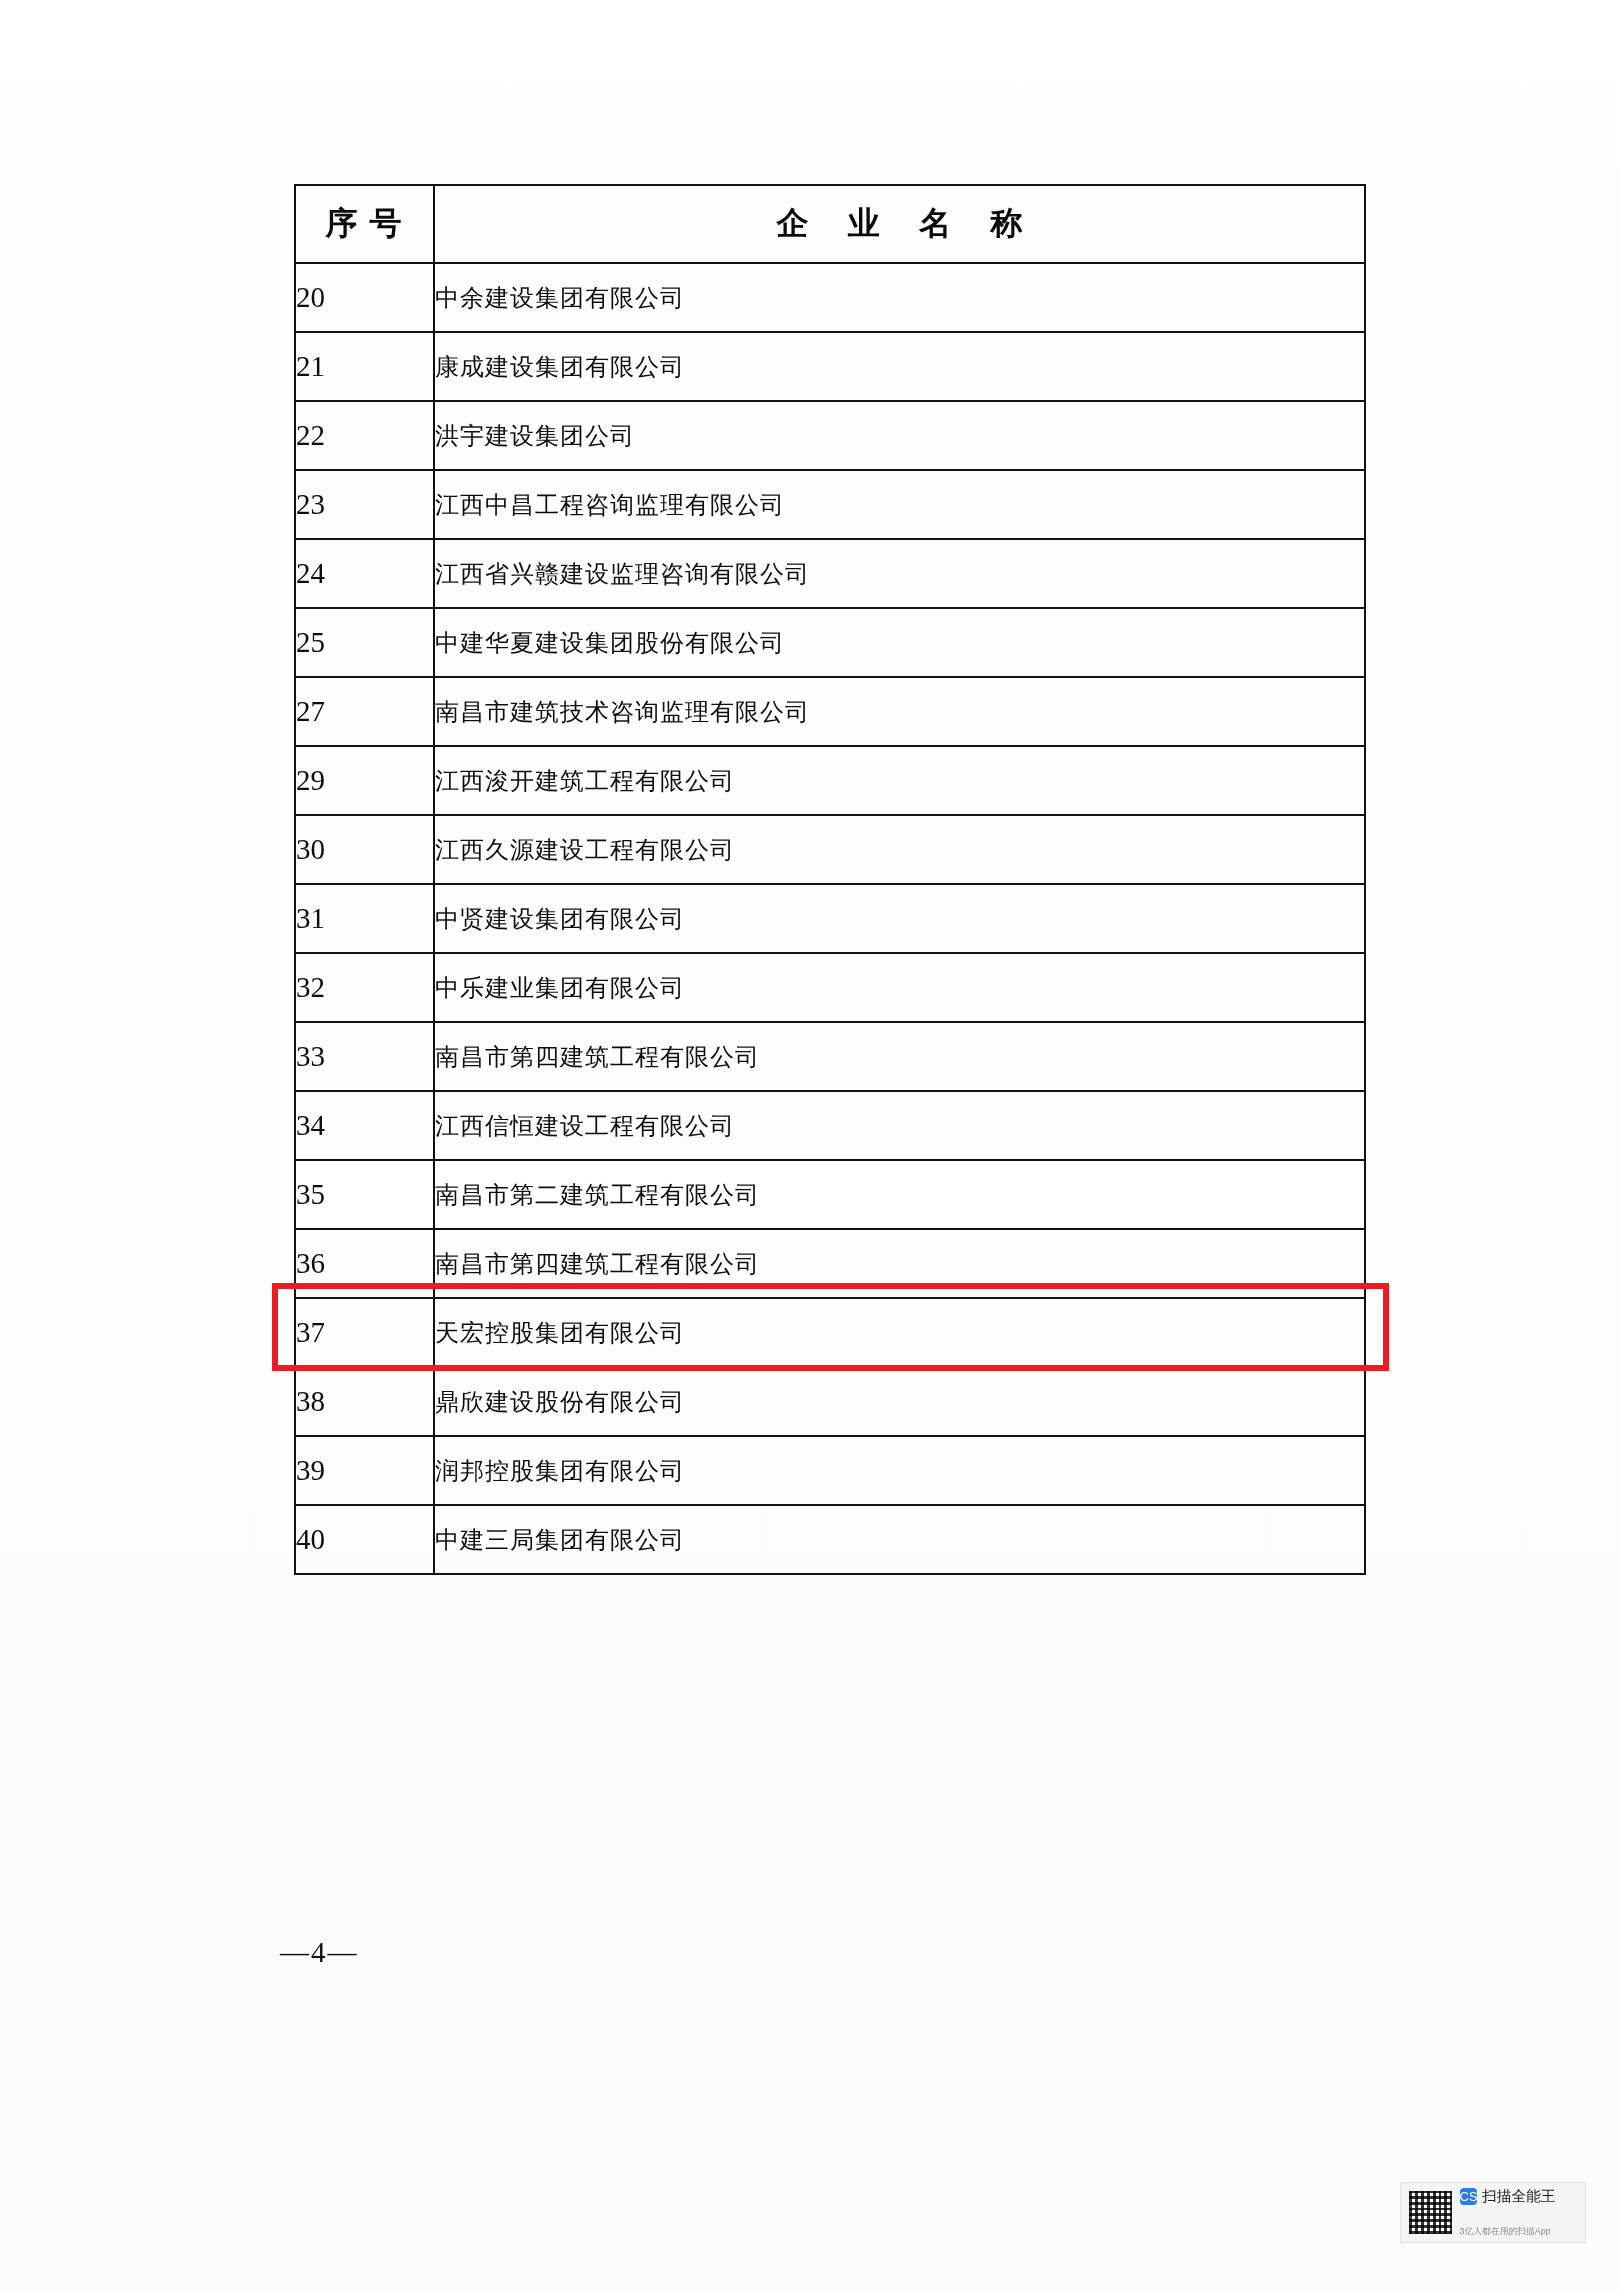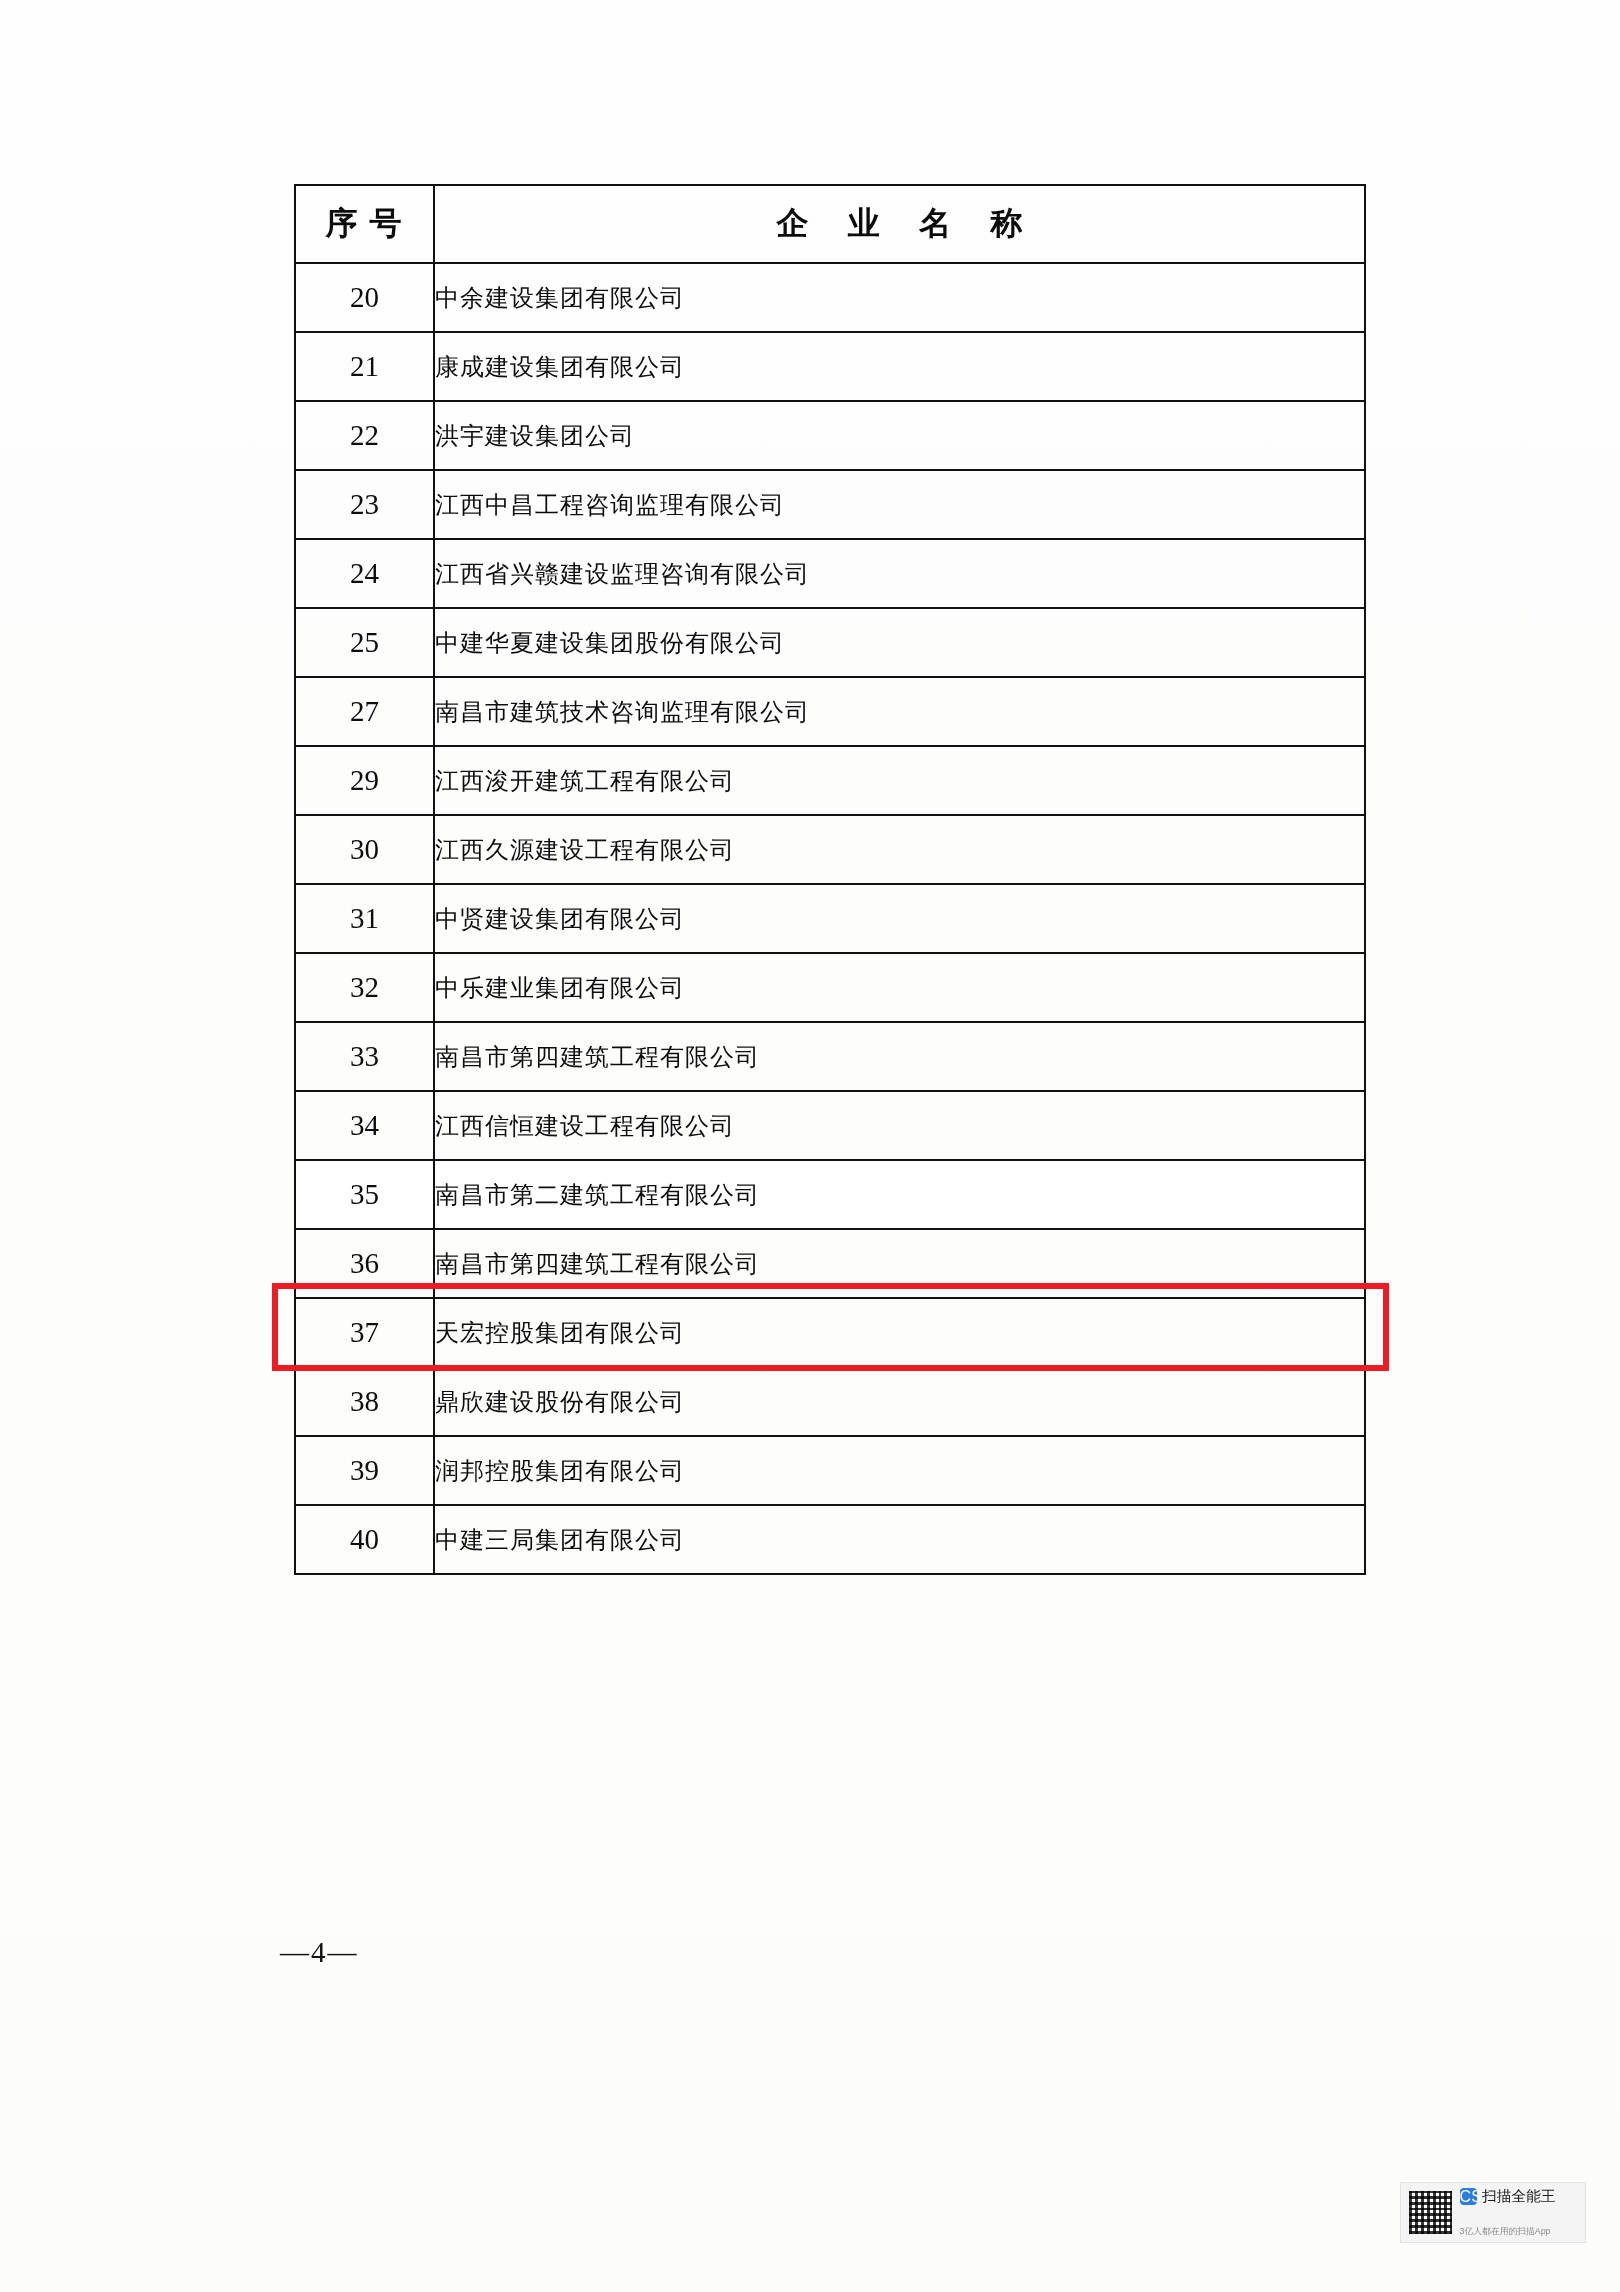--- a/index.html
+++ b/index.html
@@ -48,21 +48,20 @@
     font-weight: 700;
     color: #0b0b0b;
     letter-spacing: 2px;
   }
   .hdr-name {
     letter-spacing: 15.7px;
     text-indent: 15.7px;
   }
   .cell-no {
     height: 67px;
-    text-align: center;
     font-size: 29px;
     color: #0d0d0d;
     font-family: "Liberation Serif", serif;
   }
   .cell-name {
     height: 67px;
     font-size: 24px;
     color: #0d0d0d;
     padding-left: 21.6px;
     letter-spacing: 1px;
@@ -123,21 +122,21 @@
     font-family: "Liberation Sans", sans-serif;
     white-space: nowrap;
   }
   .wm-logo {
     display: inline-block;
     width: 17.6px;
     height: 17.6px;
     background: #2b7de0;
     color: #fff;
     border-radius: 3.9px;
-    font-size: 16px;
+    font-size: 13px;
     line-height: 17.6px;
     text-align: center;
     font-family: "Liberation Sans", sans-serif;
   }
   .wm-sub {
     font-size: 8.8px;
     color: #8a8a8a;
     font-family: "Liberation Sans", sans-serif;
     white-space: nowrap;
     margin-top: 20px;

